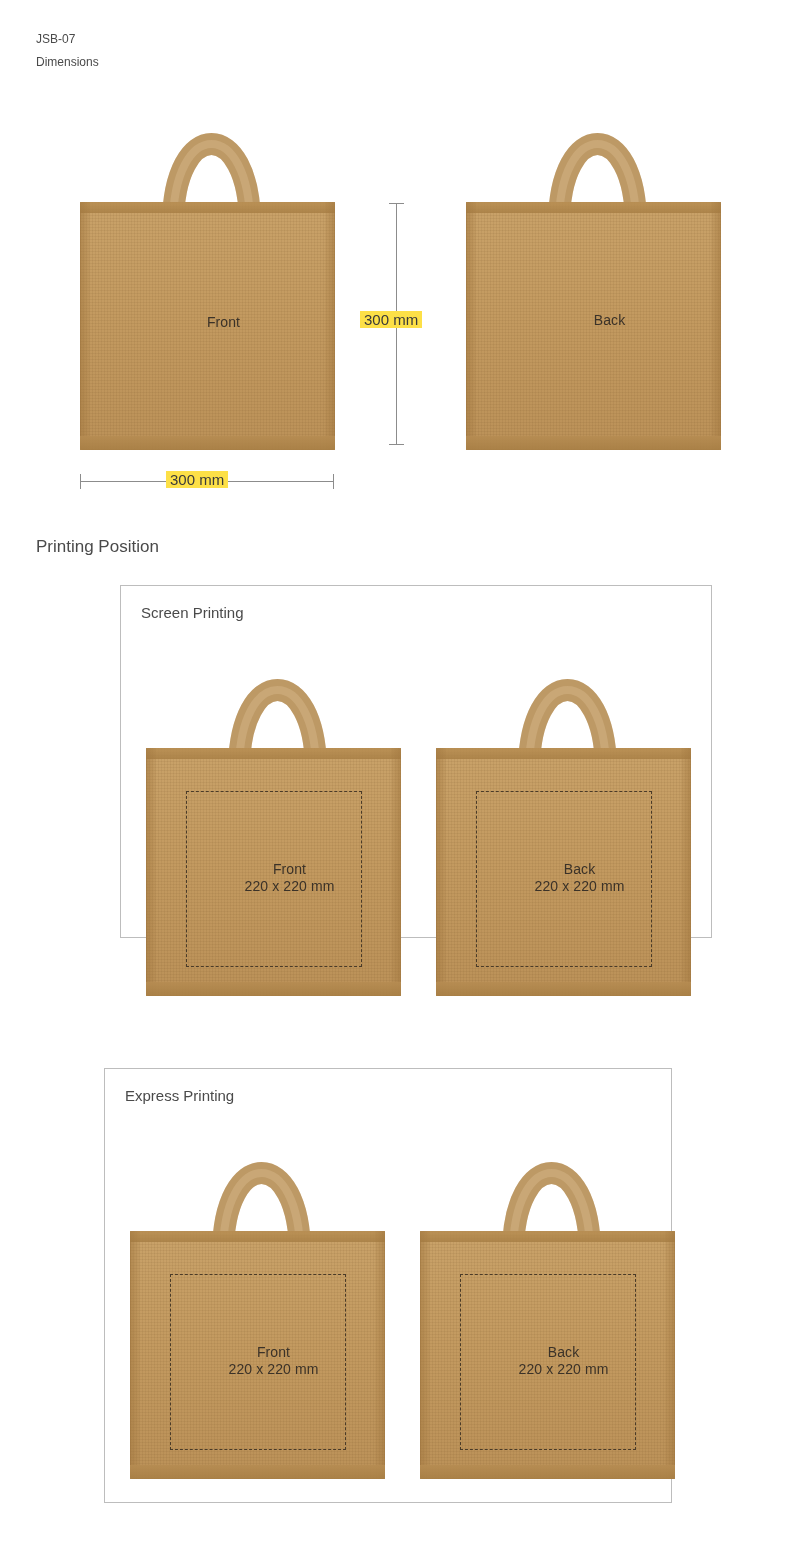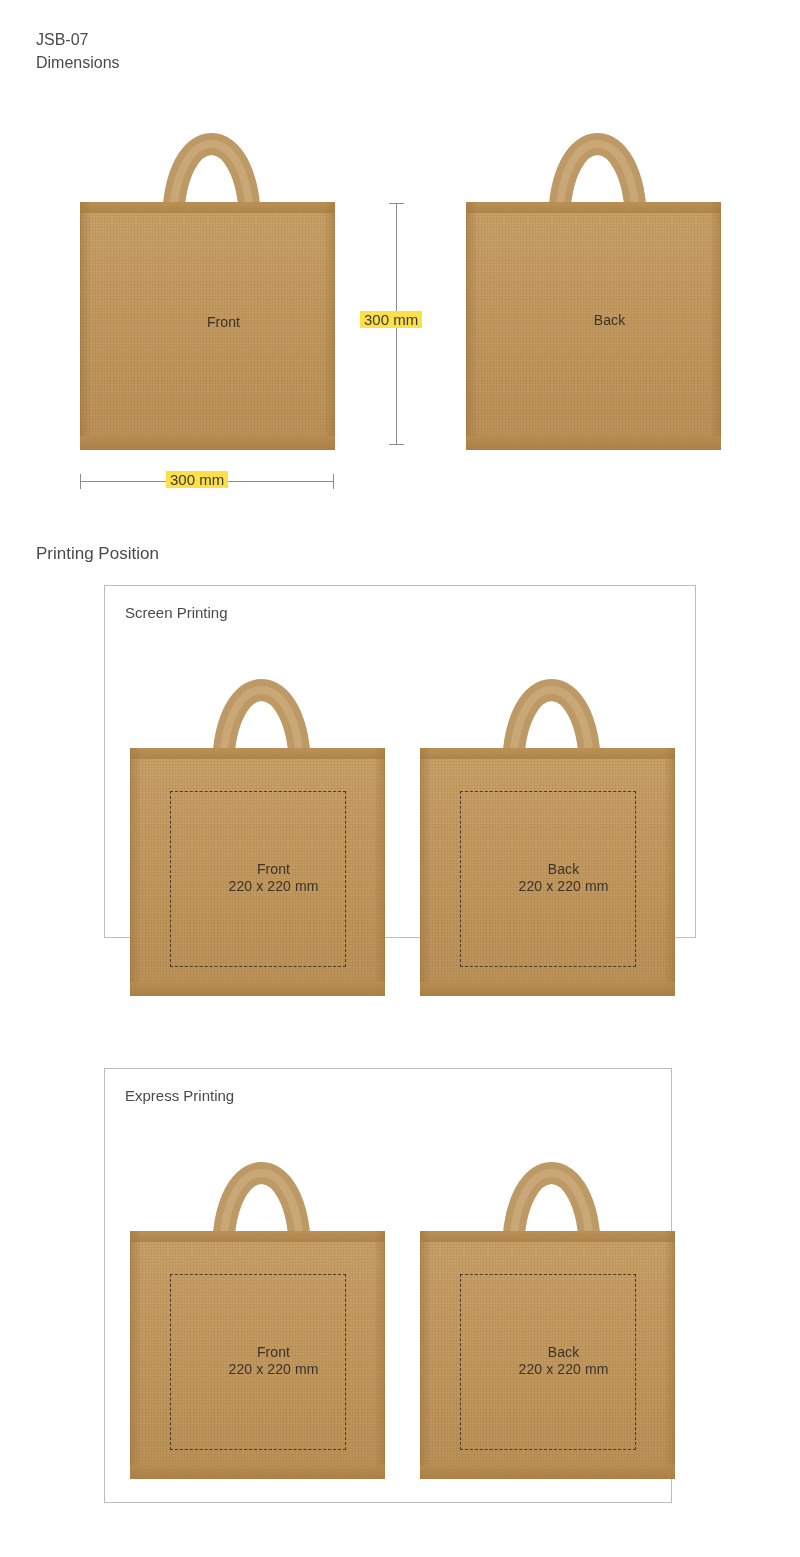--- a/index.html
+++ b/index.html
@@ -14,32 +14,31 @@
     font-family: "Liberation Sans", sans-serif;
     color: #3a3a3a;
     overflow: hidden;
   }
 
   
   .doc-header {
     position: absolute;
     left: 36px;
     top: 28px;
-    font-size: 16px;
+    font-size: 12px;
     line-height: 23px;
     color: #4a4a4a;
   }
   .doc-header div { white-space: nowrap; }
 
   
   .section-heading {
     position: absolute;
     font-size: 17px;
     color: #4a4a4a;
-    margin-top: 7px;
   }
 
   
   .bag {
     position: absolute;
   }
   .bag .handle-wrap {
     position: absolute;
     left: 0; top: 0;
     width: 100%;
@@ -198,21 +197,21 @@
 
   <div class="dim-h" style="left:80px; top:481px; width:254px;">
     <div class="cap left"></div>
     <div class="cap right"></div>
   </div>
   <div class="dim-label" style="left:166px; top:471px;">300 mm</div>
 </div>
 
 <div class="section-heading" style="left:36px; top:537px;">Printing Position</div>
 
-<div class="panel" style="left:104px; top:585px; width:592px; height:353px;">
+<div class="panel" style="left:120px; top:585px; width:592px; height:353px;">
   <div class="panel-title">Screen Printing</div>
 
   <div class="bag" style="left:25px; top:55px; width:255px; height:355px;">
     <svg class="handle-wrap" viewBox="0 0 255 355">
       <path d="M93 130 C93 22, 170 22, 170 130" fill="none" stroke="#c8a471" stroke-width="22" stroke-linecap="butt"></path>
       <path d="M93 130 C93 22, 170 22, 170 130" fill="none" stroke="#a07c47" stroke-width="22" stroke-linecap="butt" opacity="0.28"></path>
       <path d="M93 130 C93 22, 170 22, 170 130" fill="none" stroke="#d8b98b" stroke-width="8" stroke-linecap="butt" opacity="0.45"></path>
     </svg>
     <div class="body" style="height:248px;">
       <div class="side left"></div>

